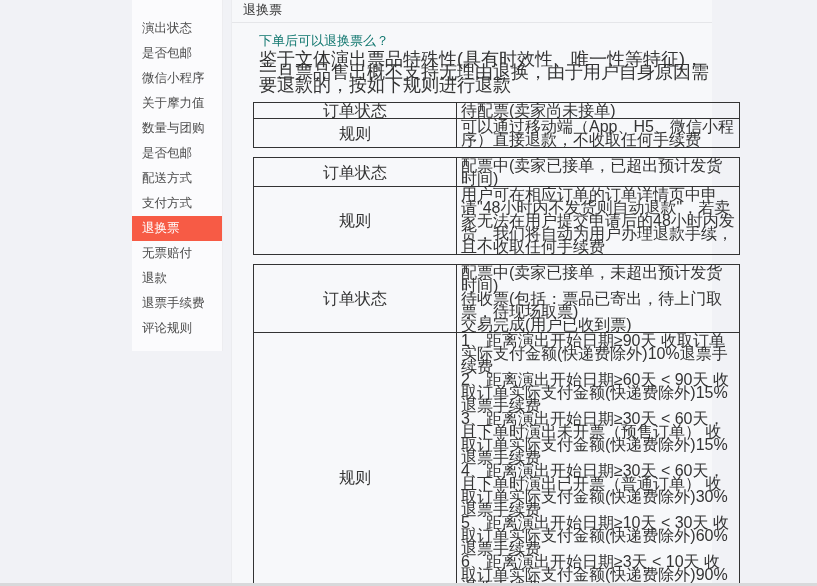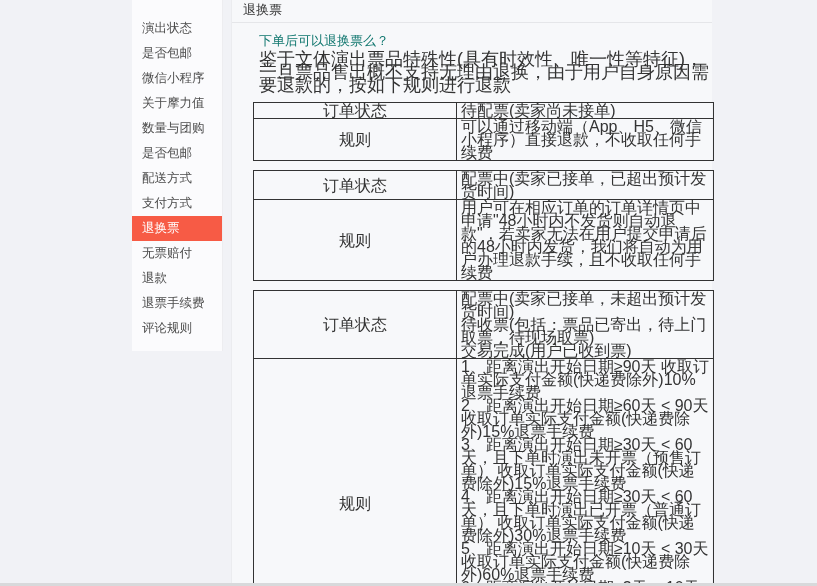--- a/index.html
+++ b/index.html
@@ -70,21 +70,21 @@
   .rule-table td {
     border: 1px solid #333;
     font-size: 16px;
     line-height: 13px;
     color: #333;
     padding: 1px 4px;
     vertical-align: middle;
   }
   .rule-table td.c1 { width: 203px; text-align: center; }
   .rule-table td.c2 {
-    width: 257px;
+    width: 283px;
     white-space: pre-line;
     word-break: break-all;
   }
   .bottom-strip {
     position: absolute; left: 0; bottom: 0;
     width: 817px; height: 3px;
     background: #d8d9db;
   }
 </style>
 </head>

